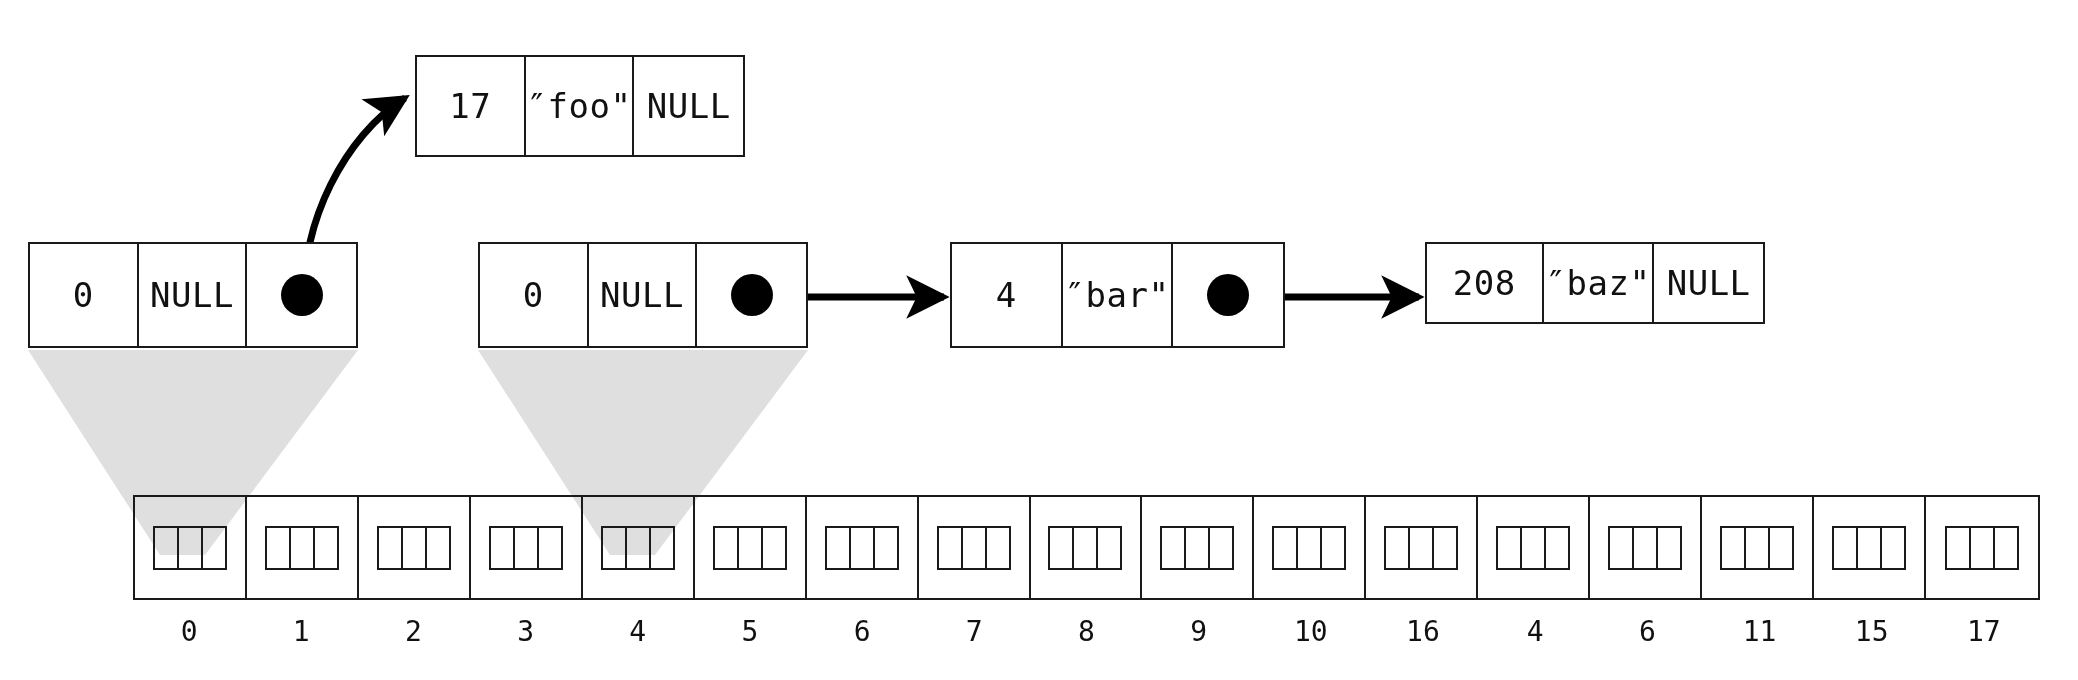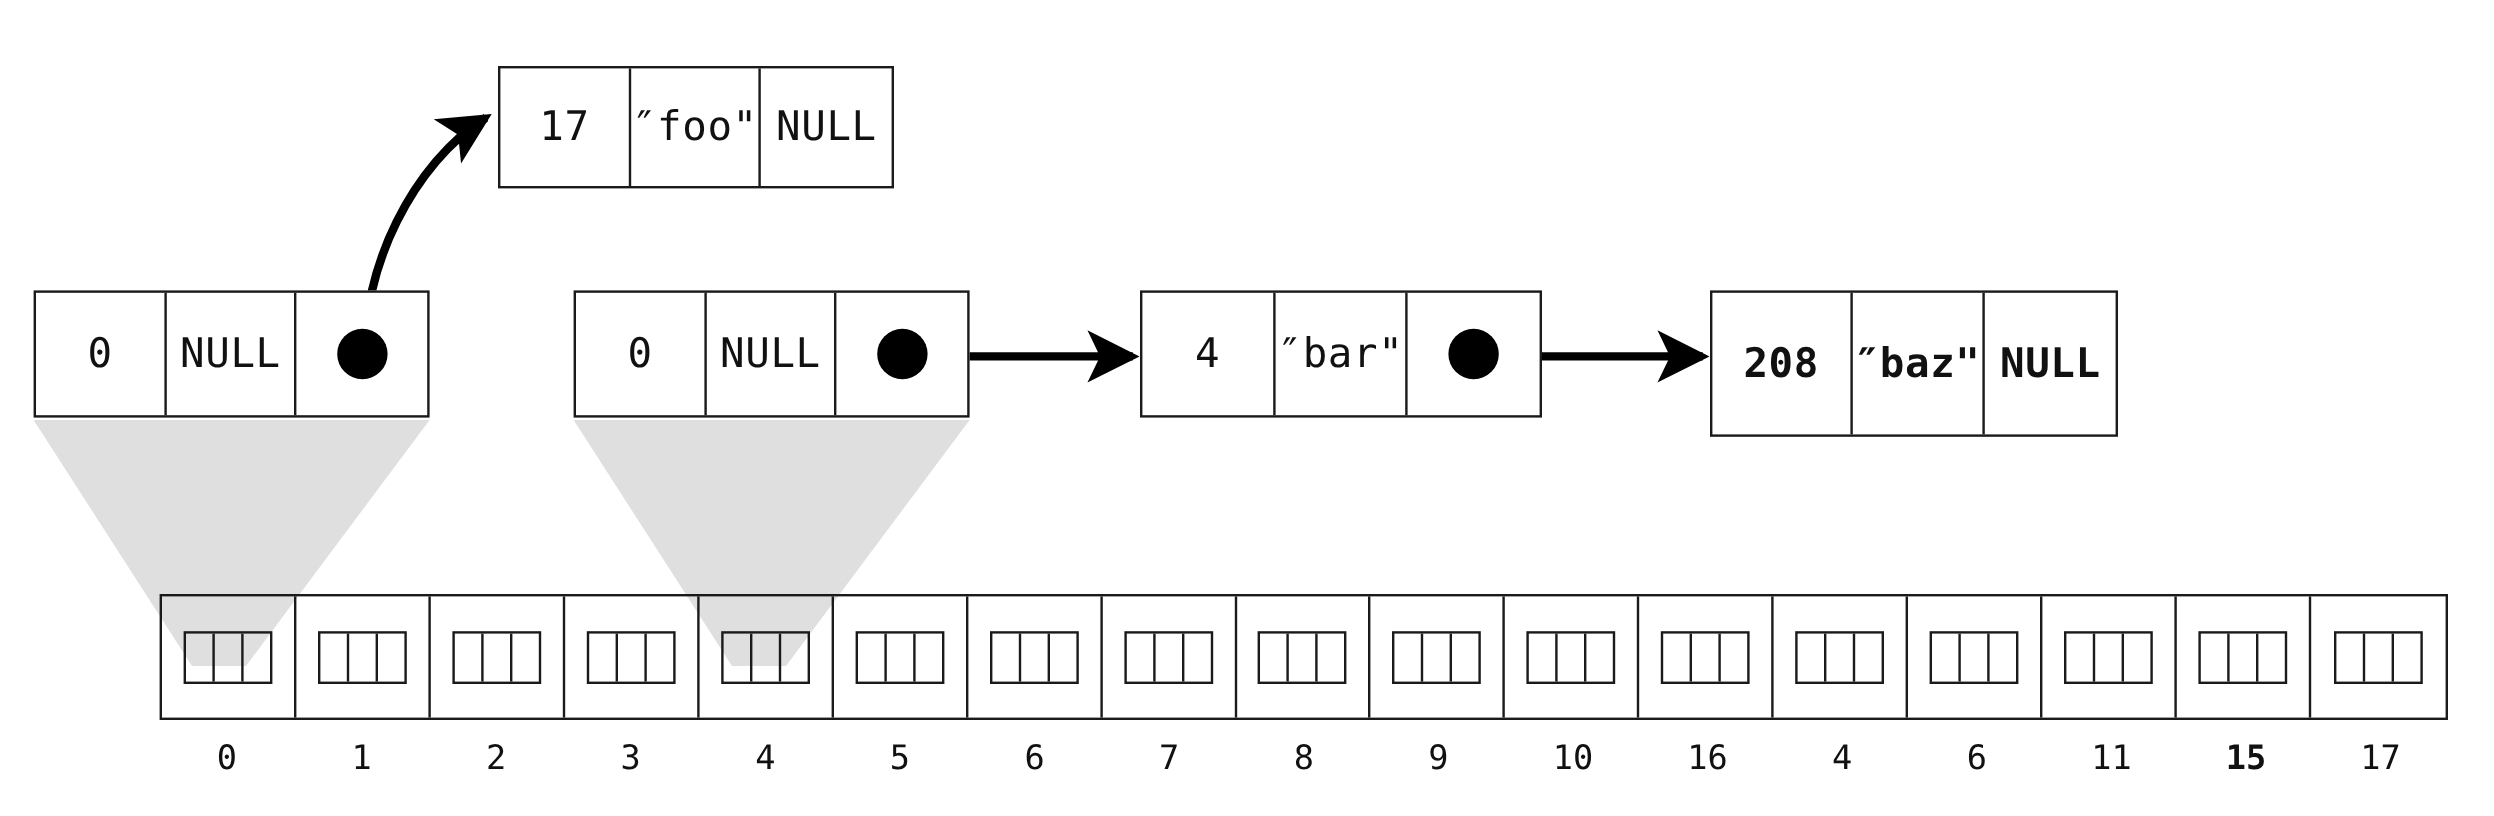--- a/index.html
+++ b/index.html
@@ -153,21 +153,21 @@
           <div class="dot"></div>
         </div>
       </div>
       <div class="node" style="left: 950px; top: 242px; width: 335px; height: 106px;">
         <div class="cell" style="width: 112px;">4</div>
         <div class="cell" style="width: 112px;">″bar"</div>
         <div class="cell ptr" style="width: 111px;">
           <div class="dot"></div>
         </div>
       </div>
-      <div class="node" style="left: 1425px; top: 242px; width: 340px; height: 122px; font-weight: bold;">
+      <div class="node" style="left: 1425px; top: 242px; width: 340px; height: 82px;">
         <div class="cell" style="width: 118px;">208</div>
         <div class="cell" style="width: 112px;">″baz"</div>
         <div class="cell" style="width: 110px;">NULL</div>
       </div>
     </div>
 
   <div id="bucket-array" style="left: 133px; top: 495px; width: 1907px; height: 105px;">
       <div class="bucket" style="width: 112.176px;">
         <div class="mini">
           <span></span>
@@ -298,17 +298,17 @@
       <div class="index-label" style="width: 112.176px;">5</div>
       <div class="index-label" style="width: 112.176px;">6</div>
       <div class="index-label" style="width: 112.176px;">7</div>
       <div class="index-label" style="width: 112.176px;">8</div>
       <div class="index-label" style="width: 112.176px;">9</div>
       <div class="index-label" style="width: 112.176px;">10</div>
       <div class="index-label" style="width: 112.176px;">16</div>
       <div class="index-label" style="width: 112.176px;">4</div>
       <div class="index-label" style="width: 112.176px;">6</div>
       <div class="index-label" style="width: 112.176px;">11</div>
-      <div class="index-label" style="width: 112.176px; font-weight: bold;">15</div>
+      <div class="index-label" style="width: 112.176px;">15</div>
       <div class="index-label" style="width: 112.176px;">17</div>
     </div>
 
 </div>
 
 </body></html>

